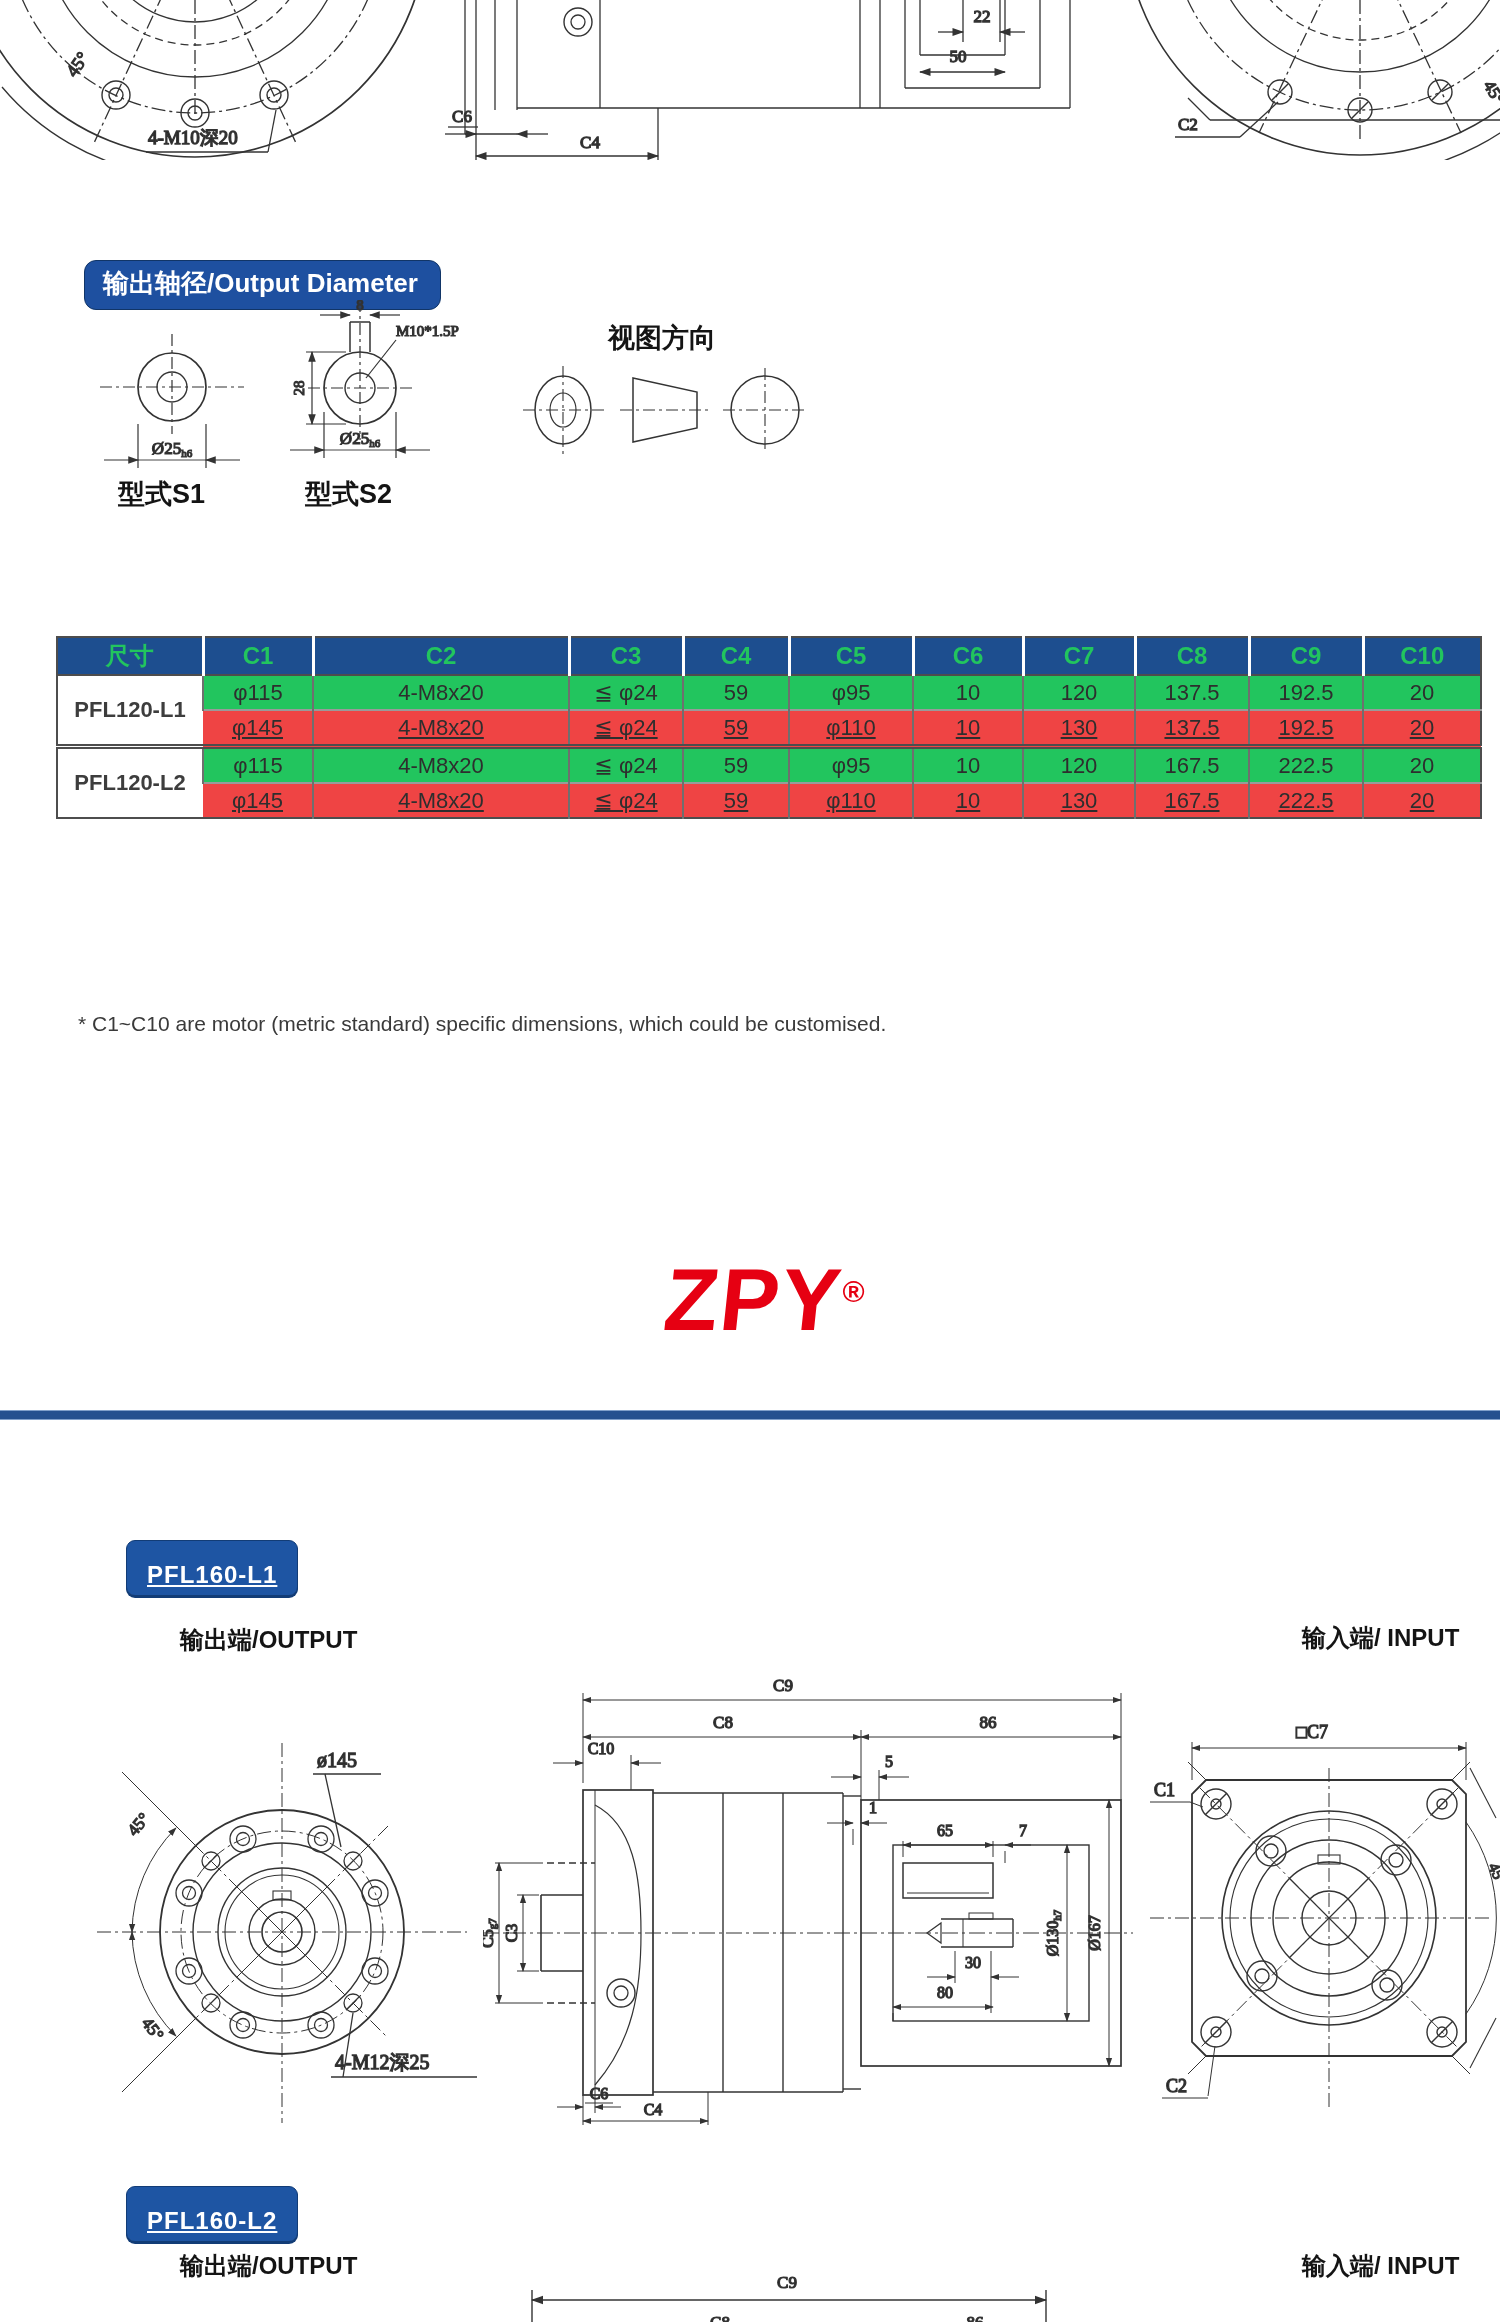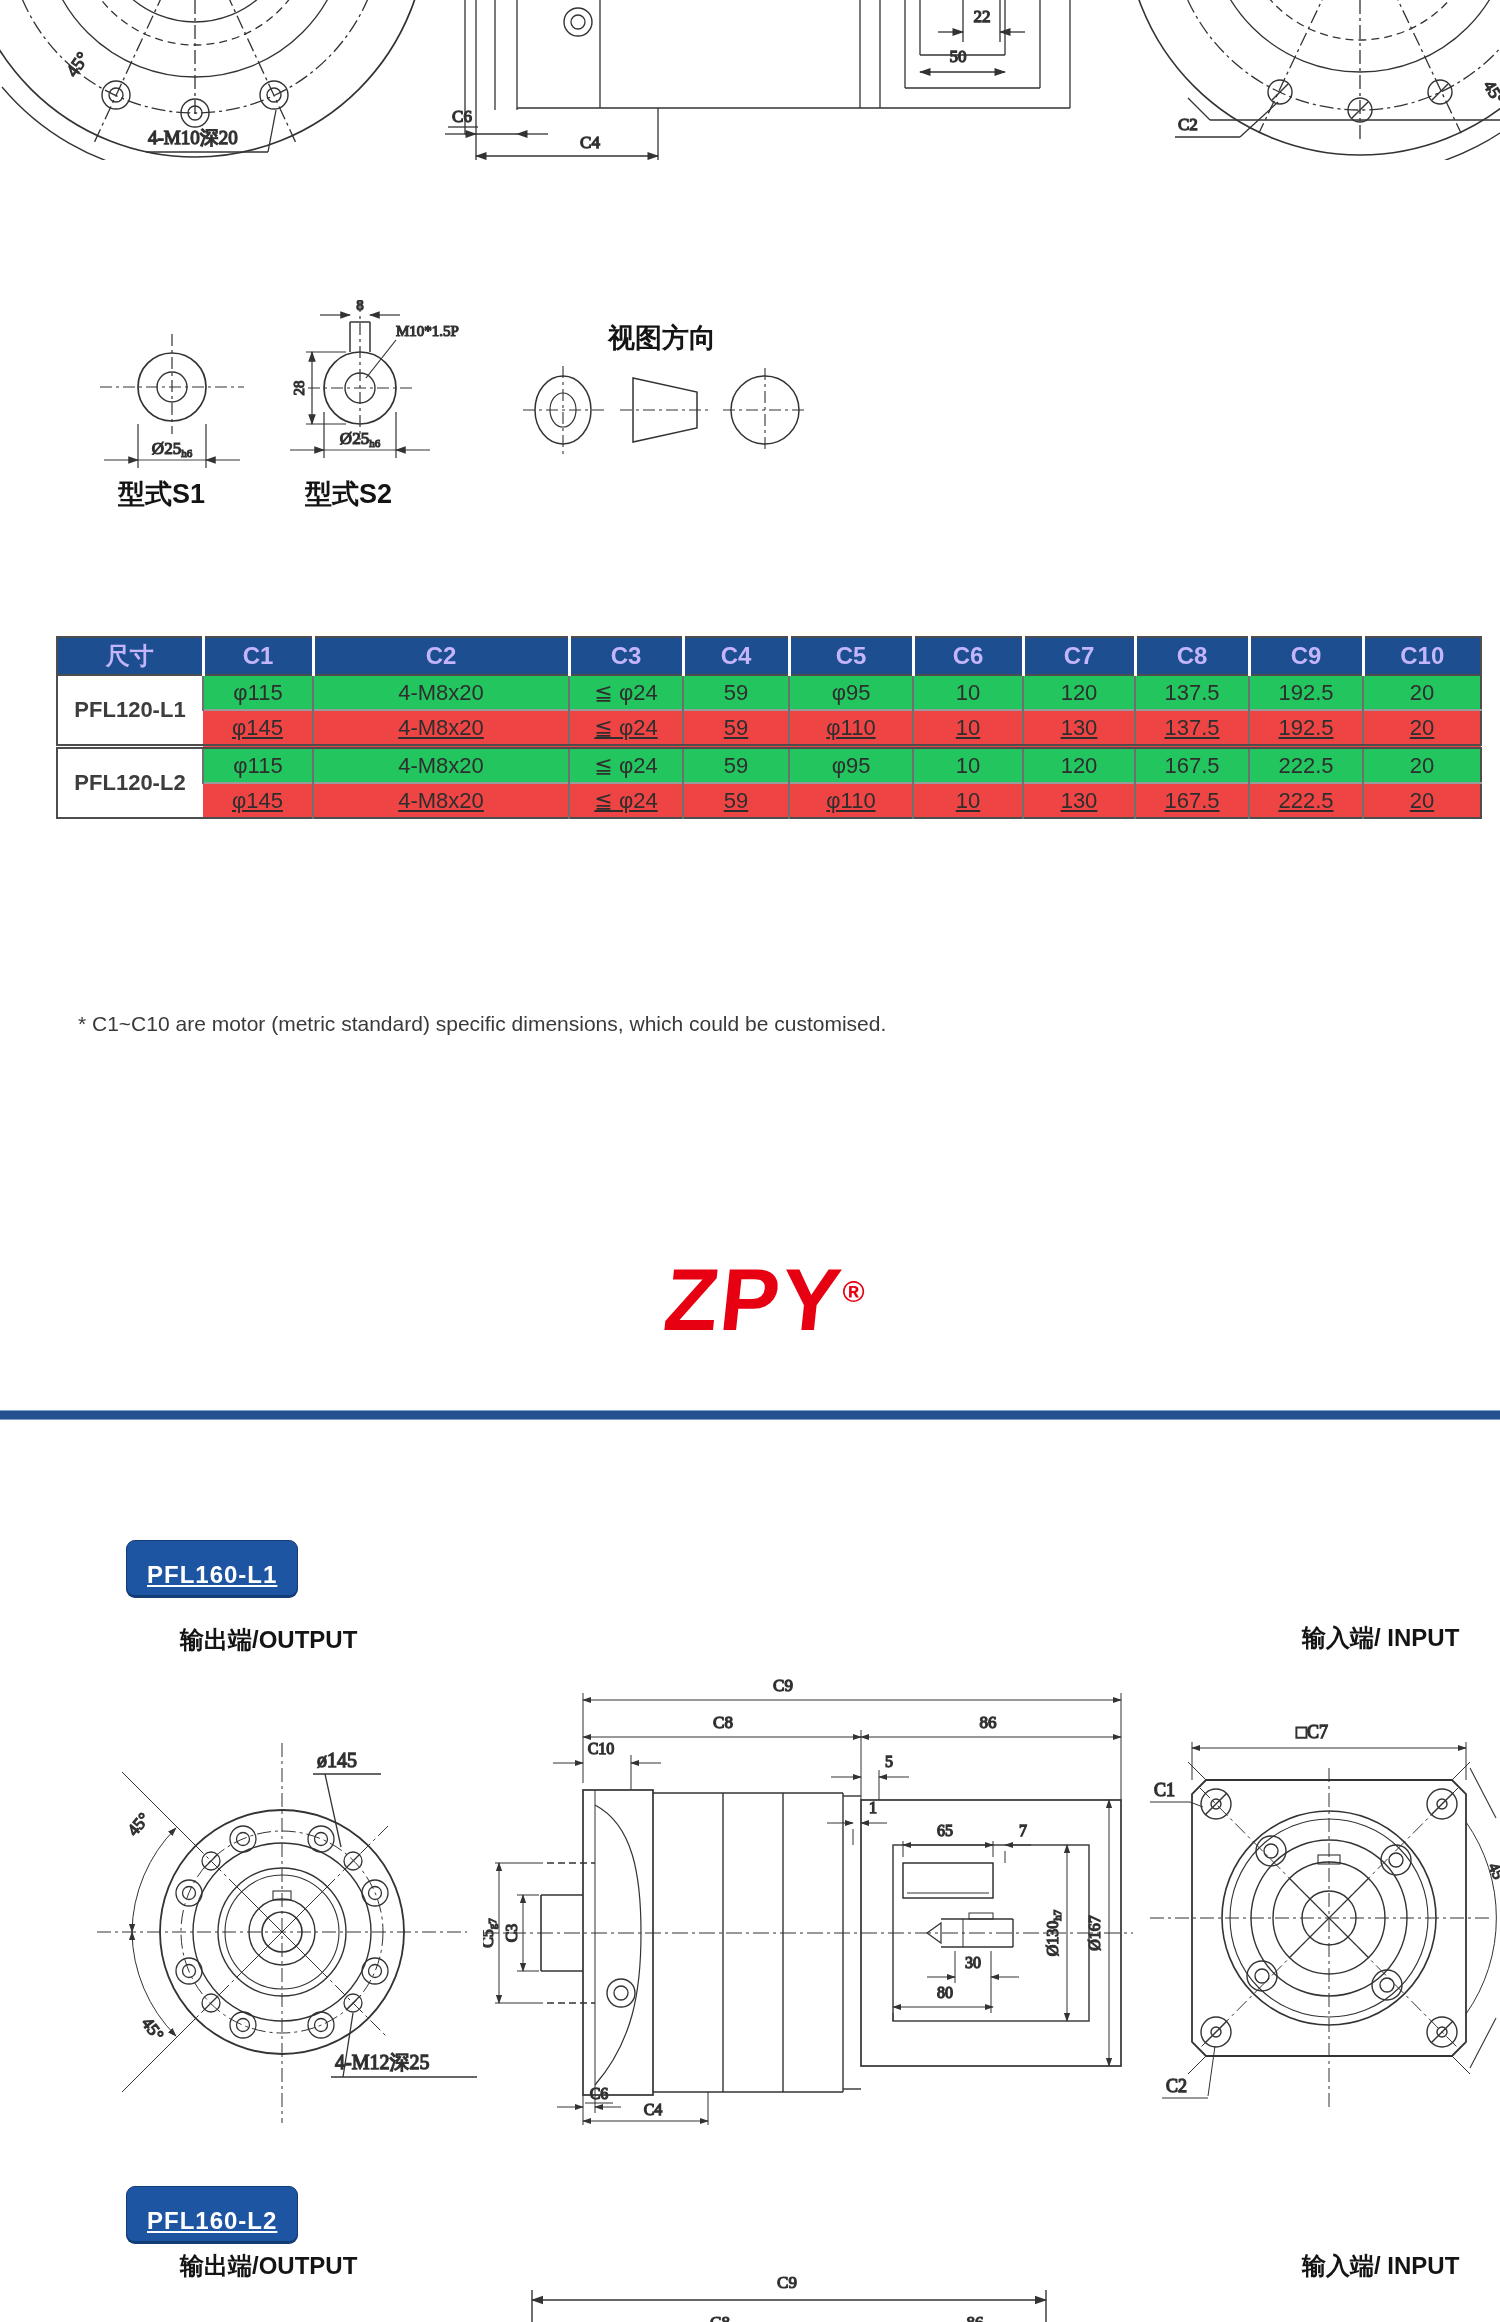--- a/index.html
+++ b/index.html
@@ -17,21 +17,21 @@
            border-top:1px solid #7f9fca;border-bottom:1px solid #7f9fca;}
   .logo-wrap{position:absolute;left:570px;top:1258px;width:390px;text-align:center;}
   .logo-brand{font-size:88px;font-weight:900;color:#e60012;letter-spacing:2px;line-height:84px;
               display:inline-block;transform:skewX(-6deg);font-family:"Liberation Sans",sans-serif;}
   .logo-reg{font-size:30px;font-weight:bold;color:#e60012;vertical-align:28px;}
   .logo-company{font-size:45px;font-weight:900;color:#e60012;letter-spacing:5px;margin-top:0px;}
   .note{font-size:21px;color:#3a3a3a;line-height:31px;}
   
   table.dim{border-collapse:collapse;table-layout:fixed;width:1424px;border:2px solid #4d4d4d;
             font-size:22px;color:#2e2e2e;}
-  table.dim th{background:#1d4e8f;color:#c4b5fd;font-size:24px;font-weight:bold;height:36px;
+  table.dim th{background:#1d4e8f;color:#22c55e;font-size:24px;font-weight:bold;height:36px;
                border-left:3px solid #ffffff;border-bottom:2px solid #4d4d4d;padding:0;}
   table.dim th:first-child{border-left:none;}
   table.dim td{border-left:2px solid #6f6f6f;text-align:center;height:33px;padding:0;}
   table.dim td:first-child{border-left:none;}
   tr.alt td{background:#ef4444;text-decoration:underline;}
   tr.plain td{background:#22c55e;}
   td.model{background:#ffffff !important;font-weight:bold;color:#3d3d3d;font-size:22px;}
   tr.subrow td{border-top:2px solid #9a9a9a;}
   tr.groupstart td{border-top:5px double #4d4d4d;}
   svg{overflow:hidden;}
@@ -124,20 +124,21 @@
     </g>
     <line x1="1210" y1="120" x2="1500" y2="120" stroke-width="1.6"></line>
     <line x1="1210" y1="120" x2="1188" y2="98"></line>
     <text x="1178" y="130" font-size="17">C2</text>
     <line x1="1175" y1="137" x2="1240" y2="137"></line>
     <line x1="1240" y1="137" x2="1278" y2="102"></line>
     <path d="M1555,84 A255,255 0 0 1 1382,174"></path>
     <text x="1483" y="85" font-size="17" transform="rotate(58 1483 85)">45°</text>
   </svg>
 
+  <div class="abs pill" style="left:84px;top:260px;">输出轴径/Output Diameter</div>
 
   <svg class="abs" style="left:92px;top:332px" width="160" height="150" viewBox="0 0 160 150" fill="none" stroke="#333" stroke-width="1.2">
     <defs>
       <marker id="s1a" viewBox="0 0 10 10" refX="9" refY="5" markerWidth="9" markerHeight="9" orient="auto-start-reverse">
         <path d="M0,1.5 L10,5 L0,8.5 z" fill="#333" stroke="none"></path>
       </marker>
     </defs>
     <line x1="8" y1="55" x2="152" y2="55" stroke-dasharray="12 4 3 4"></line>
     <line x1="80" y1="2" x2="80" y2="102" stroke-dasharray="12 4 3 4"></line>
     <circle cx="80" cy="55" r="34" stroke-width="1.7"></circle>

